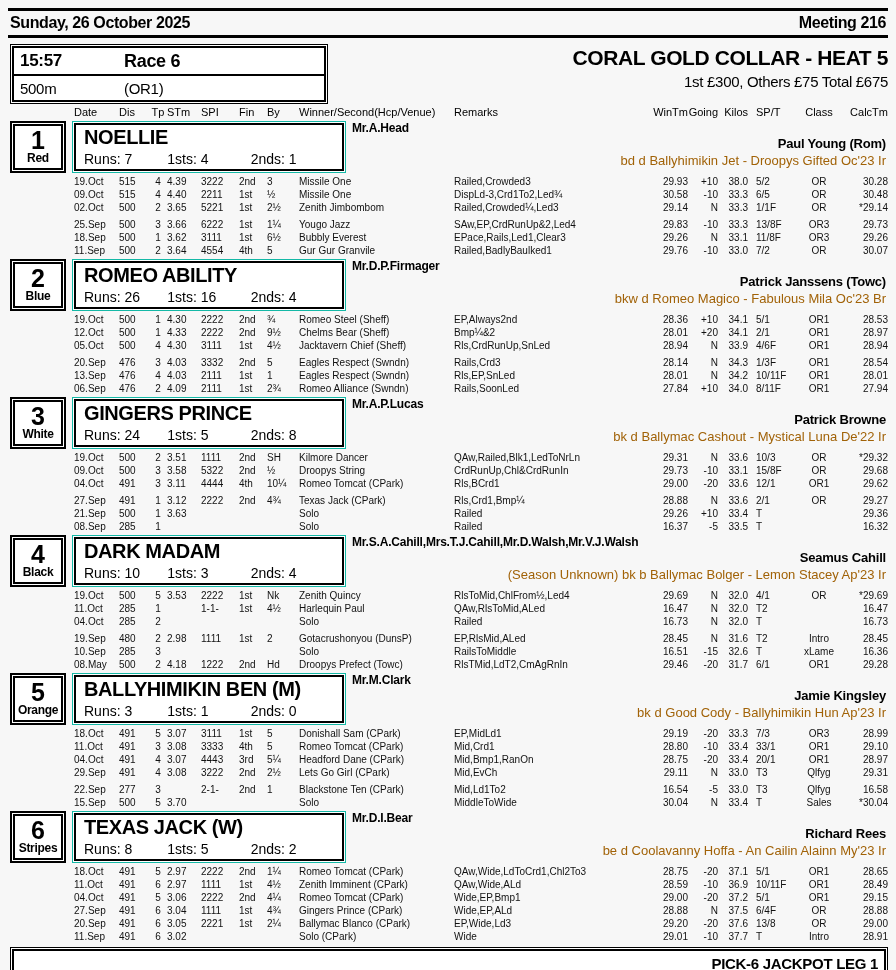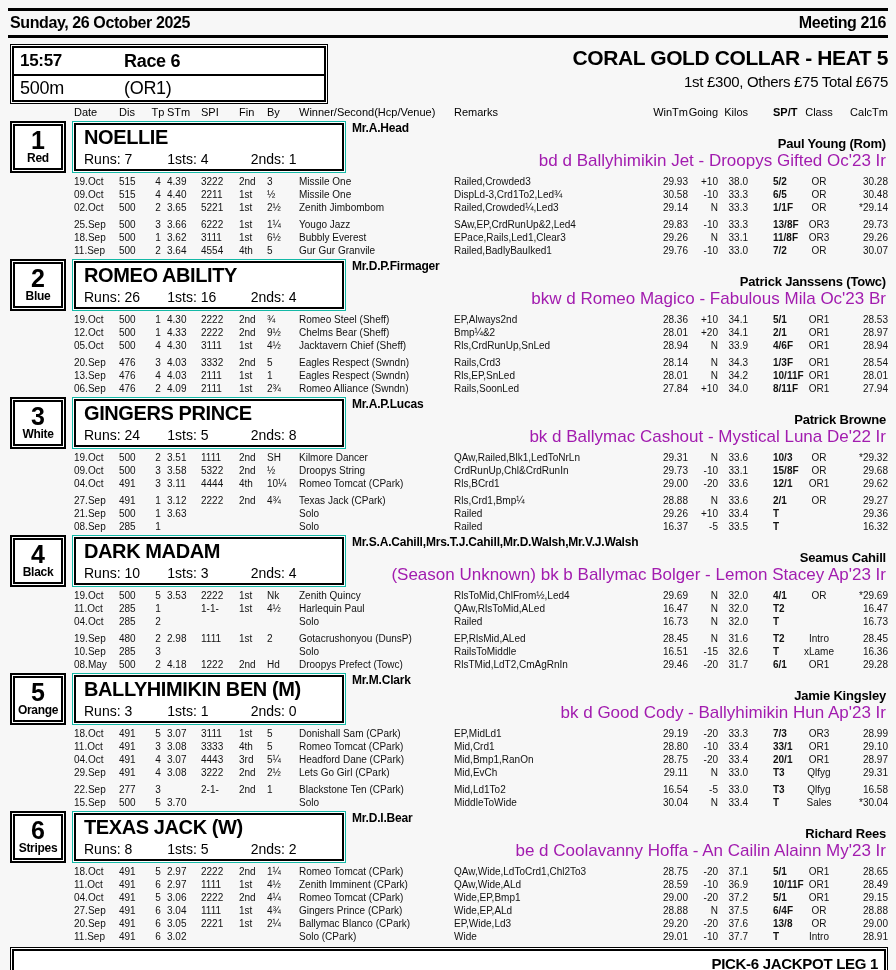--- a/index.html
+++ b/index.html
@@ -17,55 +17,55 @@
     font-size:16px; font-weight:bold; letter-spacing:-0.4px;
   }
   
   .race-head { display:flex; justify-content:space-between; margin:6px 0 2px 0; height:60px; }
   .racebox { width:318px; border:1px solid #000; padding:1px; background:#fff; margin-left:2px; }
   .racebox-inner { border:2px solid #000; height:100%; }
   .racebox-row { display:flex; align-items:center; padding:0 6px; letter-spacing:-0.3px;gap:32px; }
   .racebox-row1 { height:28px; border-bottom:2px solid #000; font-weight:bold; font-size:17px; }
   .race-time { width:72px; }
   .race-num { font-size:18px; }
-  .racebox-row2 { height:24px; font-size:18px; }
+  .racebox-row2 { height:24px; font-size:15px; }
   .race-dist { width:72px; }
   .race-title-wrap { text-align:right; padding-top:2px; }
   .race-title { font-size:21px; font-weight:bold; letter-spacing:-0.4px; }
   .race-prize { font-size:15px; letter-spacing:-0.3px; margin-top:3px; }
   
   .frow {
     display:grid;
     grid-template-columns:45px 30px 18px 34px 38px 28px 32px 155px 192px 42px 30px 30px 50px 42px 48px;
     margin-left:66px;
     font-size:10px; line-height:13px; color:#111;
   }
   .frow span { white-space:nowrap; }
   .colhead { font-size:11px; color:#000; margin-bottom:2px; }
   .c-tp { text-align:center; }
   .c-wintm, .c-going, .c-kilos, .c-calctm { text-align:right; }
-  .c-spt { padding-left:25px;font-weight:bold; }
+  .c-spt { padding-left:8px; }
   .c-class { text-align:center; }
   .frow.gap { margin-top:4px; }
   
   .runner { margin-top:2px; }
   .sec-head { display:flex; align-items:flex-start; height:54px; }
   .trapbox { width:56px; height:52px; border:2px solid #000; padding:1px; margin-left:2px; background:#fff; }
   .trapbox-inner { border:2px solid #000; height:100%; display:flex; flex-direction:column; align-items:center; justify-content:center; }
   .trap-num { font-size:25px; font-weight:bold; line-height:23px; }
   .trap-color { font-size:12px; font-weight:bold; line-height:13px; letter-spacing:-0.3px; }
   .namebox { margin-left:6px; width:274px; height:52px; border:1px solid #14b8a6; padding:1px; background:#fff; }
   .namebox-inner { border:2px solid #000; height:100%; padding:1px 8px; }
   .dog-name { font-size:20px; font-weight:bold; line-height:23px; letter-spacing:-0.4px; }
   .dog-stats { display:flex; font-size:14px; margin-top:2px; }
   .dog-stats span { width:86px; }
   .head-right { flex:1; margin-left:6px; padding-right:2px; }
   .owner { font-size:12px; font-weight:bold; line-height:14px; letter-spacing:-0.2px; }
   .trainer { font-size:13px; font-weight:bold; text-align:right; line-height:17px; letter-spacing:-0.2px; }
-  .breeding { font-size:17px; text-align:right; line-height:17px; color:#a21caf; }
+  .breeding { font-size:13px; text-align:right; line-height:17px; color:#a16207; }
   
   .footerbox { margin-top:4px; margin-left:2px; border:1px solid #000; padding:1px; background:#fff; }
   .footerbox-inner { border:2px solid #000; height:28px; display:flex; align-items:center; justify-content:flex-end; padding-right:6px; font-size:15px; font-weight:bold; letter-spacing:-0.3px; }
 </style>
 </head>
 <body>
 
 <div class="sheet">
 
   <div class="rule"></div>

